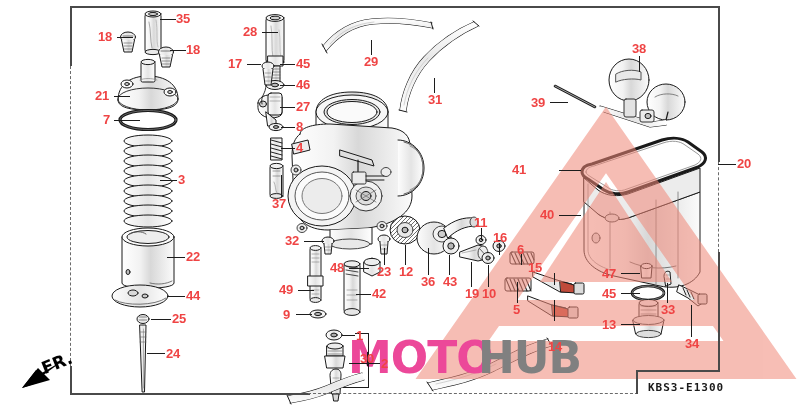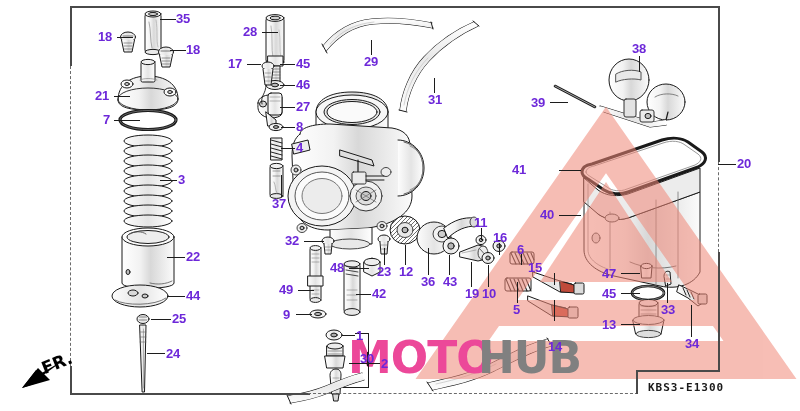--- a/index.html
+++ b/index.html
@@ -29,21 +29,21 @@
     position: absolute;
     height: 0;
     border-top: 1px dashed #6a6a6a;
   }
   
   .lbl {
     position: absolute;
     font-family: "Liberation Sans", sans-serif;
     font-weight: bold;
     font-size: 13px;
-    color: #6d28d9;
+    color: #ef4444;
     line-height: 1;
     white-space: nowrap;
     letter-spacing: -0.2px;
   }
   
   .leader {
     position: absolute;
     background: #1c1c1c;
     height: 1px;
   }

